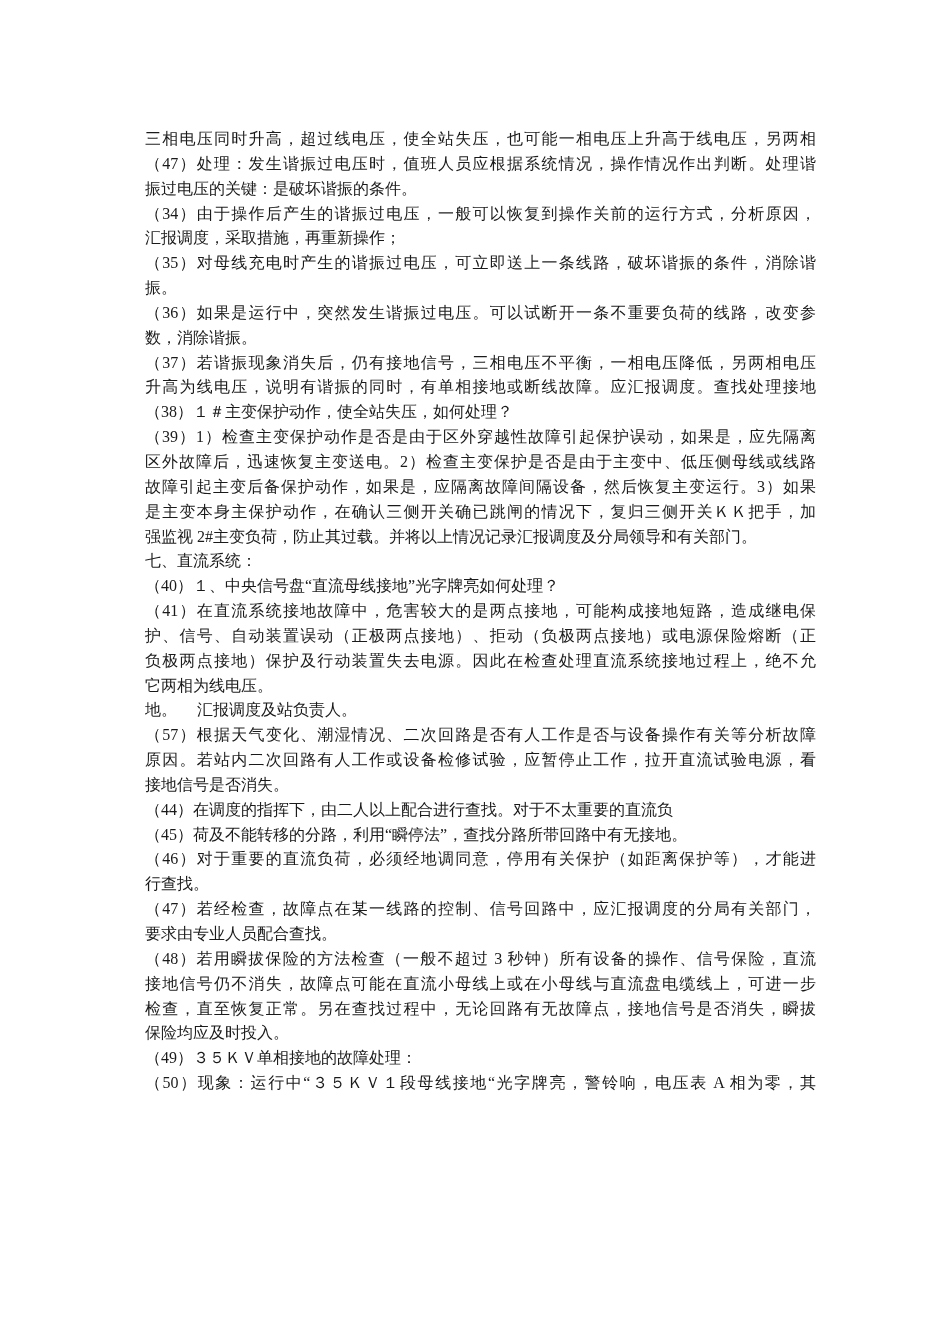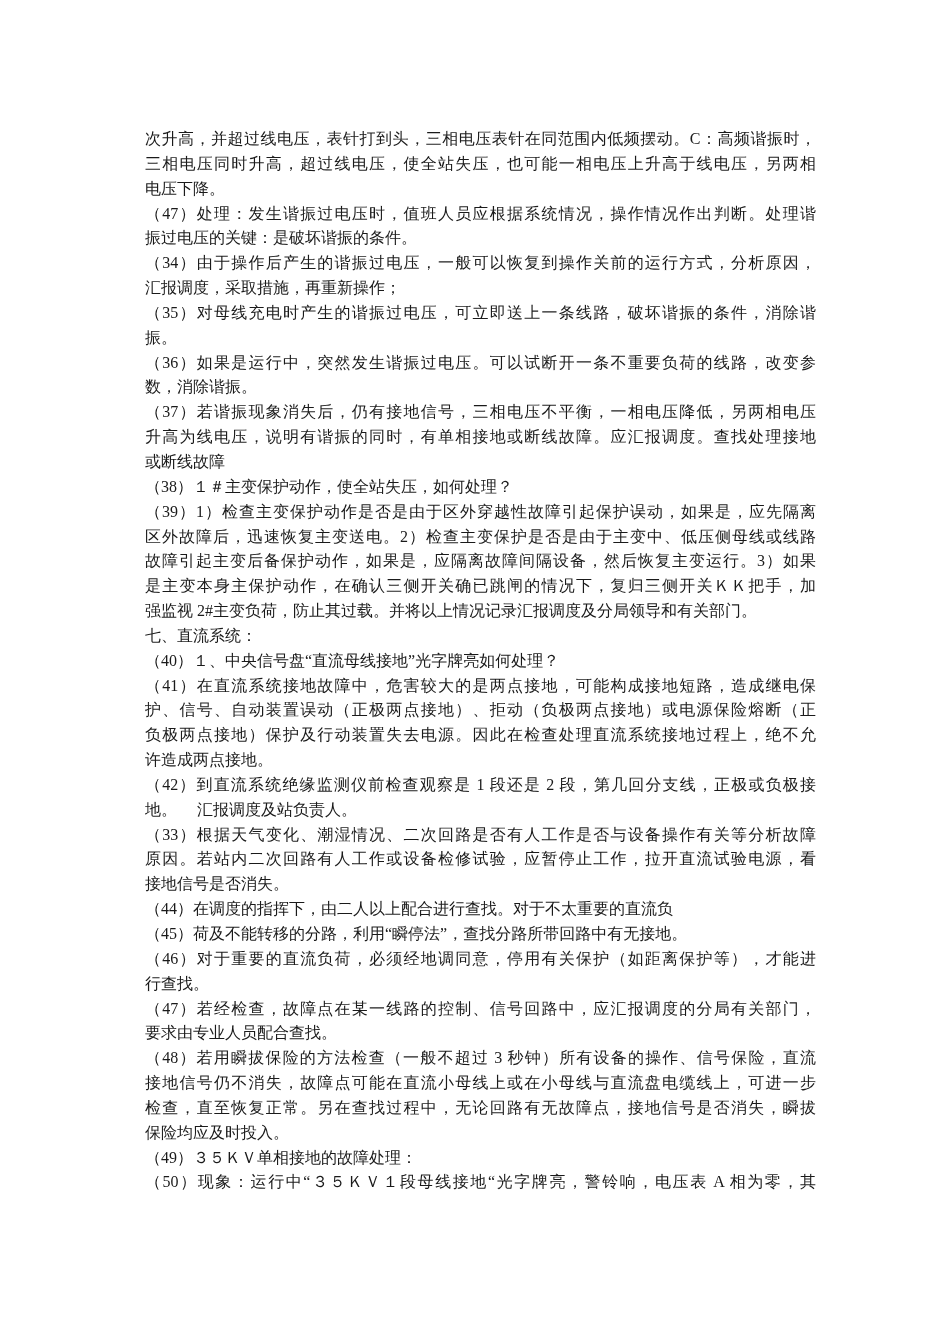--- a/index.html
+++ b/index.html
@@ -37,49 +37,45 @@
   .line.fill {
     white-space: normal;
     text-align-last: justify;
   }
 </style>
 </head>
 <body>
 
 <div class="page">
   <div class="text-block" id="text-block">
-      <div class="line fill">次升高，并超过线电压，表针打到头，三相电压表针在同范围内低频摆动。C：高频谐振时，</div>
       <div class="line fill">三相电压同时升高，超过线电压，使全站失压，也可能一相电压上升高于线电压，另两相</div>
-      <div class="line">电压下降。</div>
       <div class="line fill">（47）处理：发生谐振过电压时，值班人员应根据系统情况，操作情况作出判断。处理谐</div>
       <div class="line">振过电压的关键：是破坏谐振的条件。</div>
       <div class="line fill">（34）由于操作后产生的谐振过电压，一般可以恢复到操作关前的运行方式，分析原因，</div>
       <div class="line">汇报调度，采取措施，再重新操作；</div>
       <div class="line fill">（35）对母线充电时产生的谐振过电压，可立即送上一条线路，破坏谐振的条件，消除谐</div>
       <div class="line">振。</div>
       <div class="line fill">（36）如果是运行中，突然发生谐振过电压。可以试断开一条不重要负荷的线路，改变参</div>
       <div class="line">数，消除谐振。</div>
       <div class="line fill">（37）若谐振现象消失后，仍有接地信号，三相电压不平衡，一相电压降低，另两相电压</div>
       <div class="line fill">升高为线电压，说明有谐振的同时，有单相接地或断线故障。应汇报调度。查找处理接地</div>
-      <div class="line">或断线故障</div>
       <div class="line">（38）１＃主变保护动作，使全站失压，如何处理？</div>
       <div class="line fill">（39）1）检查主变保护动作是否是由于区外穿越性故障引起保护误动，如果是，应先隔离</div>
       <div class="line fill">区外故障后，迅速恢复主变送电。2）检查主变保护是否是由于主变中、低压侧母线或线路</div>
       <div class="line fill">故障引起主变后备保护动作，如果是，应隔离故障间隔设备，然后恢复主变运行。3）如果</div>
       <div class="line fill">是主变本身主保护动作，在确认三侧开关确已跳闸的情况下，复归三侧开关ＫＫ把手，加</div>
       <div class="line">强监视 2#主变负荷，防止其过载。并将以上情况记录汇报调度及分局领导和有关部门。</div>
       <div class="line">七、直流系统：</div>
       <div class="line">（40）１、中央信号盘“直流母线接地”光字牌亮如何处理？</div>
       <div class="line fill">（41）在直流系统接地故障中，危害较大的是两点接地，可能构成接地短路，造成继电保</div>
       <div class="line fill">护、信号、自动装置误动（正极两点接地）、拒动（负极两点接地）或电源保险熔断（正</div>
       <div class="line fill">负极两点接地）保护及行动装置失去电源。因此在检查处理直流系统接地过程上，绝不允</div>
-      <div class="line">许造成两点接地。</div>
-      <div class="line fill">（42）到直流系统绝缘监测仪前检查观察是 1 段还是 2 段，第几回分支线，正极或负极接</div>
+      <div class="line">它两相为线电压。</div>
       <div class="line">地。　 汇报调度及站负责人。</div>
-      <div class="line fill">（33）根据天气变化、潮湿情况、二次回路是否有人工作是否与设备操作有关等分析故障</div>
+      <div class="line fill">（57）根据天气变化、潮湿情况、二次回路是否有人工作是否与设备操作有关等分析故障</div>
       <div class="line fill">原因。若站内二次回路有人工作或设备检修试验，应暂停止工作，拉开直流试验电源，看</div>
       <div class="line">接地信号是否消失。</div>
       <div class="line">（44）在调度的指挥下，由二人以上配合进行查找。对于不太重要的直流负</div>
       <div class="line">（45）荷及不能转移的分路，利用“瞬停法”，查找分路所带回路中有无接地。</div>
       <div class="line fill">（46）对于重要的直流负荷，必须经地调同意，停用有关保护（如距离保护等），才能进</div>
       <div class="line">行查找。</div>
       <div class="line fill">（47）若经检查，故障点在某一线路的控制、信号回路中，应汇报调度的分局有关部门，</div>
       <div class="line">要求由专业人员配合查找。</div>
       <div class="line fill">（48）若用瞬拔保险的方法检查（一般不超过 3 秒钟）所有设备的操作、信号保险，直流</div>
       <div class="line fill">接地信号仍不消失，故障点可能在直流小母线上或在小母线与直流盘电缆线上，可进一步</div>

